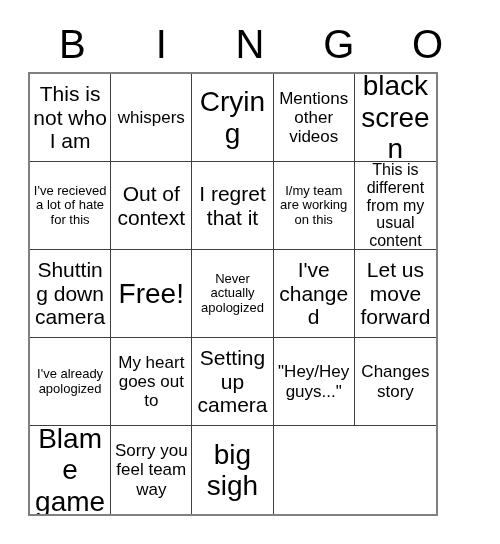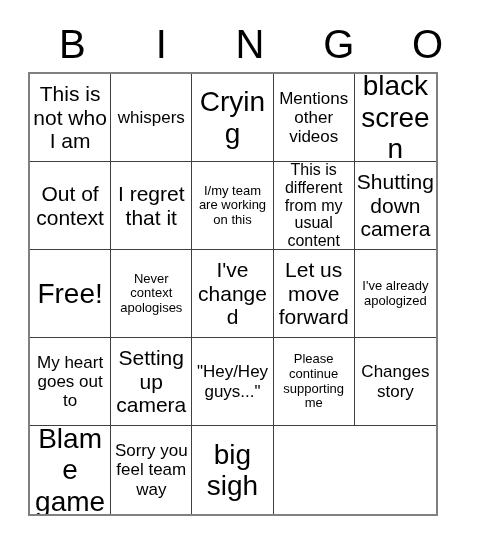--- a/index.html
+++ b/index.html
@@ -107,41 +107,44 @@
     <div class="cell fs-xl">
         <span class="cell-text">Crying</span>
       </div>
     <div class="cell fs-md">
         <span class="cell-text">Mentions other videos</span>
       </div>
     <div class="cell fs-xl">
         <span class="cell-text">black screen</span>
       </div>
 
+    <div class="cell fs-sm">
+        <span class="cell-text">I've recieved a lot of hate for this</span>
+      </div>
     <div class="cell fs-lg">
         <span class="cell-text">Out of context</span>
       </div>
     <div class="cell fs-lg">
         <span class="cell-text">I regret that it</span>
       </div>
     <div class="cell fs-sm">
         <span class="cell-text">I/my team are working on this</span>
       </div>
     <div class="cell fs-xs">
         <span class="cell-text">This is different from my usual content</span>
       </div>
 
     <div class="cell fs-lg">
         <span class="cell-text">Shutting down camera</span>
       </div>
     <div class="cell fs-xl">
         <span class="cell-text">Free!</span>
       </div>
     <div class="cell fs-sm">
-        <span class="cell-text">Never context apologises</span>
+        <span class="cell-text">Never actually apologized</span>
       </div>
     <div class="cell fs-lg">
         <span class="cell-text">I've changed</span>
       </div>
 
     <div class="cell fs-lg">
         <span class="cell-text">Let us move forward</span>
       </div>
     <div class="cell fs-sm">
         <span class="cell-text">I've already apologized</span>
@@ -149,23 +152,20 @@
     <div class="cell fs-md">
         <span class="cell-text">My heart goes out to</span>
       </div>
     <div class="cell fs-lg">
         <span class="cell-text">Setting up camera</span>
       </div>
     <div class="cell fs-md">
         <span class="cell-text">"Hey/Hey guys..."</span>
       </div>
 
-    <div class="cell fs-sm">
-        <span class="cell-text">Please continue supporting me</span>
-      </div>
     <div class="cell fs-md">
         <span class="cell-text">Changes story</span>
       </div>
     <div class="cell fs-xl">
         <span class="cell-text">Blame game</span>
       </div>
     <div class="cell fs-md">
         <span class="cell-text">Sorry you feel team way</span>
       </div>
     <div class="cell fs-xl">

